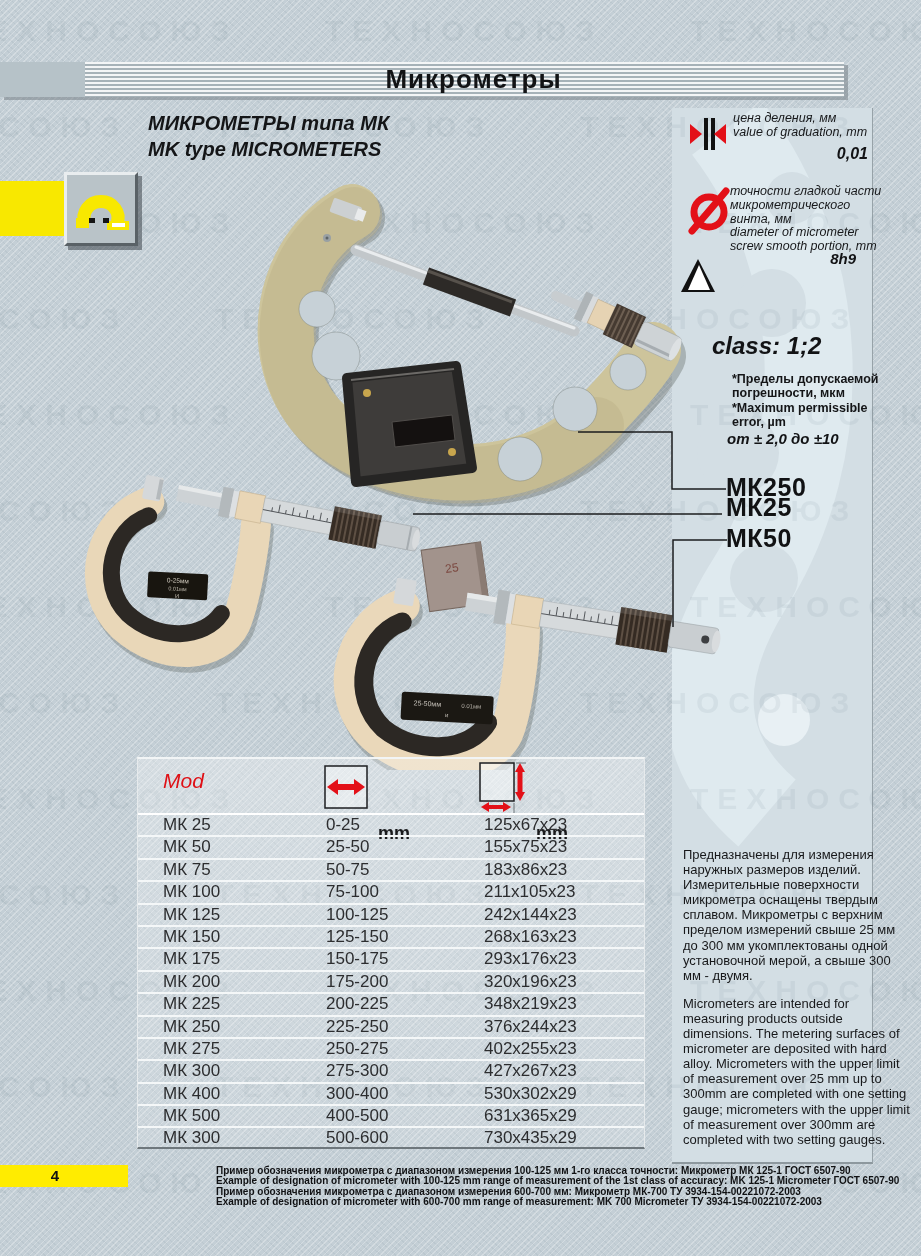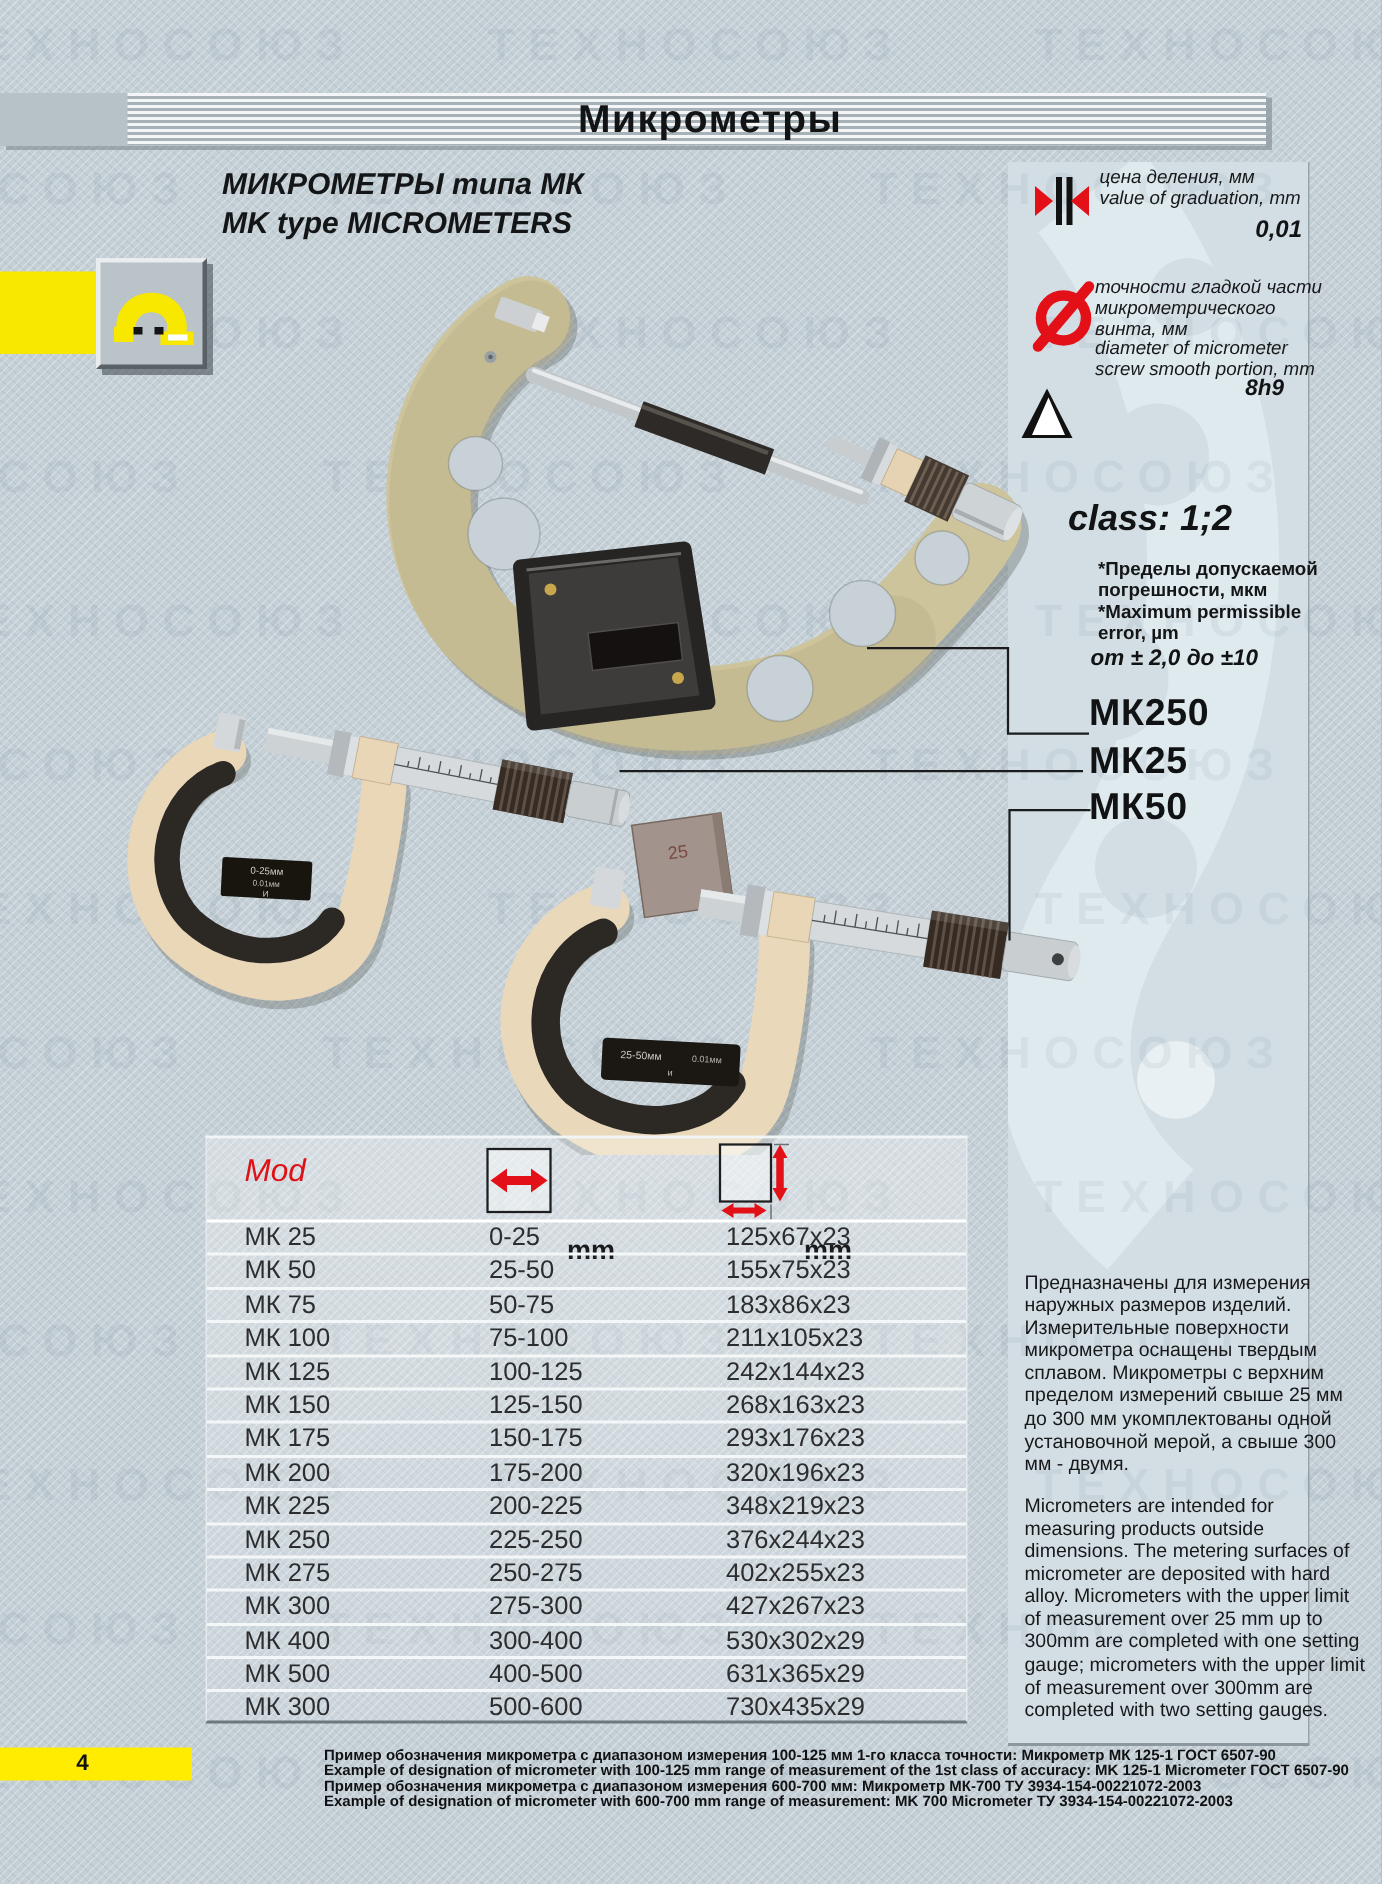--- a/index.html
+++ b/index.html
@@ -147,21 +147,21 @@
     <polygon points="19,7 30,32 8,32" fill="#ffffff"></polygon>
   </svg>
 
   <div class="class-label">class: 1;2</div>
   <div class="notes">
     <div>*Пределы допускаемой погрешности, мкм</div>
     <div>*Maximum permissible error, µm</div>
   </div>
   <div class="range-note">от ± 2,0 до ±10</div>
 
-  <div class="model-label" style="top:461px;">МК250</div>
+  <div class="model-label" style="top:473px;">МК250</div>
   <div class="model-label" style="top:493px;">МК25</div>
   <div class="model-label" style="top:524px;">МК50</div>
 
   <svg class="abs" style="left:0;top:150px;" width="760" height="620" viewBox="0 0 760 620">
 
     <g>
       <path d="M 352 62 C 282 100, 262 205, 318 268 C 385 338, 525 342, 594 272 C 625 240, 646 214, 653 200" stroke="rgba(70,75,70,0.30)" stroke-width="56" fill="none" stroke-linecap="round" transform="translate(5,6)"></path>
       <path d="M 352 62 C 282 100, 262 205, 318 268 C 385 338, 525 342, 594 272 C 625 240, 646 214, 653 200" stroke="#cdc49b" stroke-width="56" fill="none" stroke-linecap="round"></path>
       <path d="M 352 62 C 282 100, 262 205, 318 268 C 385 338, 525 342, 594 272" stroke="#b6ac82" stroke-width="56" fill="none" stroke-linecap="round" opacity="0.35" transform="translate(2,3)"></path>
       <circle cx="317" cy="159" r="18" fill="#c7d1d7" stroke="rgba(90,95,90,0.3)"></circle>

